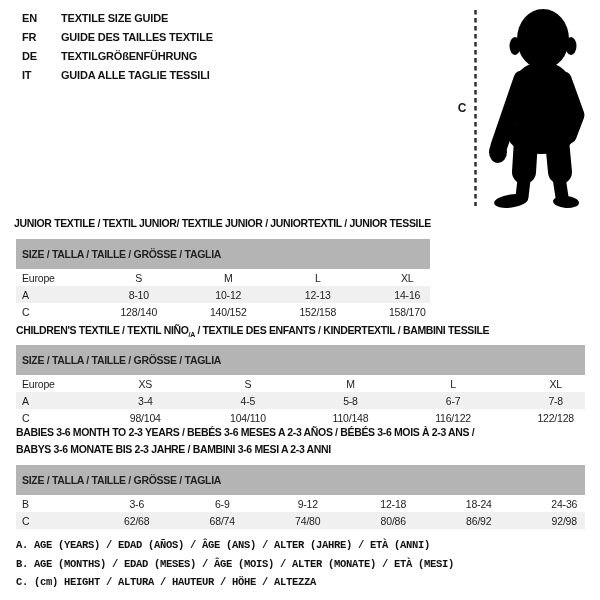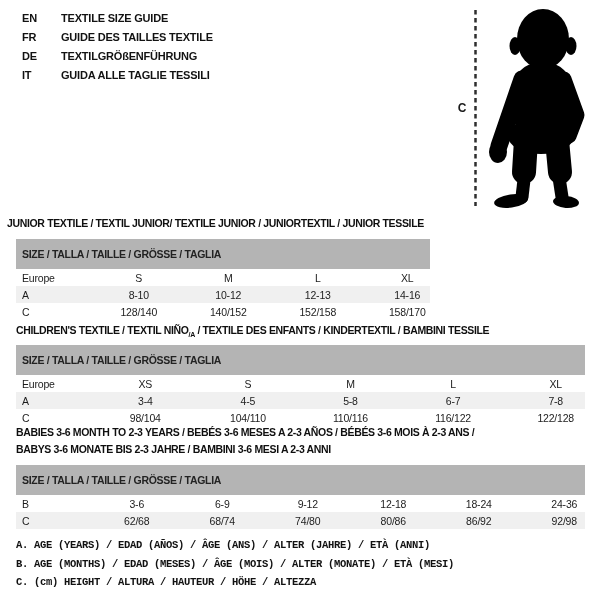--- a/index.html
+++ b/index.html
@@ -70,21 +70,21 @@
       <path d="M41,166 L38,192" stroke="#000" stroke-width="13" stroke-linecap="round" fill="none"></path>
       <path d="M74,166 L78,192" stroke="#000" stroke-width="13" stroke-linecap="round" fill="none"></path>
       <ellipse cx="27" cy="196" rx="17" ry="6.5" transform="rotate(-8 27 196)"></ellipse>
       <ellipse cx="82" cy="197" rx="13" ry="6" transform="rotate(4 82 197)"></ellipse>
     </g>
   </svg>
   <div class="figure-label">C</div>
 
   <div>
     <div>
-        <div class="sec-title" style="left: 7px; top: 215px;">
+        <div class="sec-title" style="left: 14px; top: 215px;">
           <div><span>JUNIOR TEXTILE / TEXTIL JUNIOR/ TEXTILE JUNIOR / JUNIORTEXTIL / JUNIOR TESSILE</span></div>
         </div>
         <div class="size-table" style="left: 16px; top: 239px; width: 414px;">
           <div class="band" style="background: rgb(180, 180, 180);">SIZE / TALLA / TAILLE / GRÖSSE / TAGLIA</div>
           <div class="trow">
             <span class="lbl">Europe</span>
             <span class="val">S</span>
             <span class="val">M</span>
             <span class="val">L</span>
             <span class="val">XL</span>
@@ -124,21 +124,21 @@
             <span class="val">3-4</span>
             <span class="val">4-5</span>
             <span class="val">5-8</span>
             <span class="val">6-7</span>
             <span class="val">7-8</span>
           </div>
           <div class="trow">
             <span class="lbl">C</span>
             <span class="val">98/104</span>
             <span class="val">104/110</span>
-            <span class="val">110/116</span>
+            <span class="val">110/148</span>
             <span class="val">116/122</span>
             <span class="val">122/128</span>
           </div>
         </div>
       </div>
     <div>
         <div class="sec-title" style="left: 16px; top: 424px;">
           <div><span>BABIES 3-6 MONTH TO 2-3 YEARS / BEBÉS 3-6 MESES A 2-3 AÑOS / BÉBÉS 3-6 MOIS À 2-3 ANS /</span></div>
           <div><span>BABYS 3-6 MONATE BIS 2-3 JAHRE / BAMBINI 3-6 MESI A 2-3 ANNI</span></div>
         </div>

